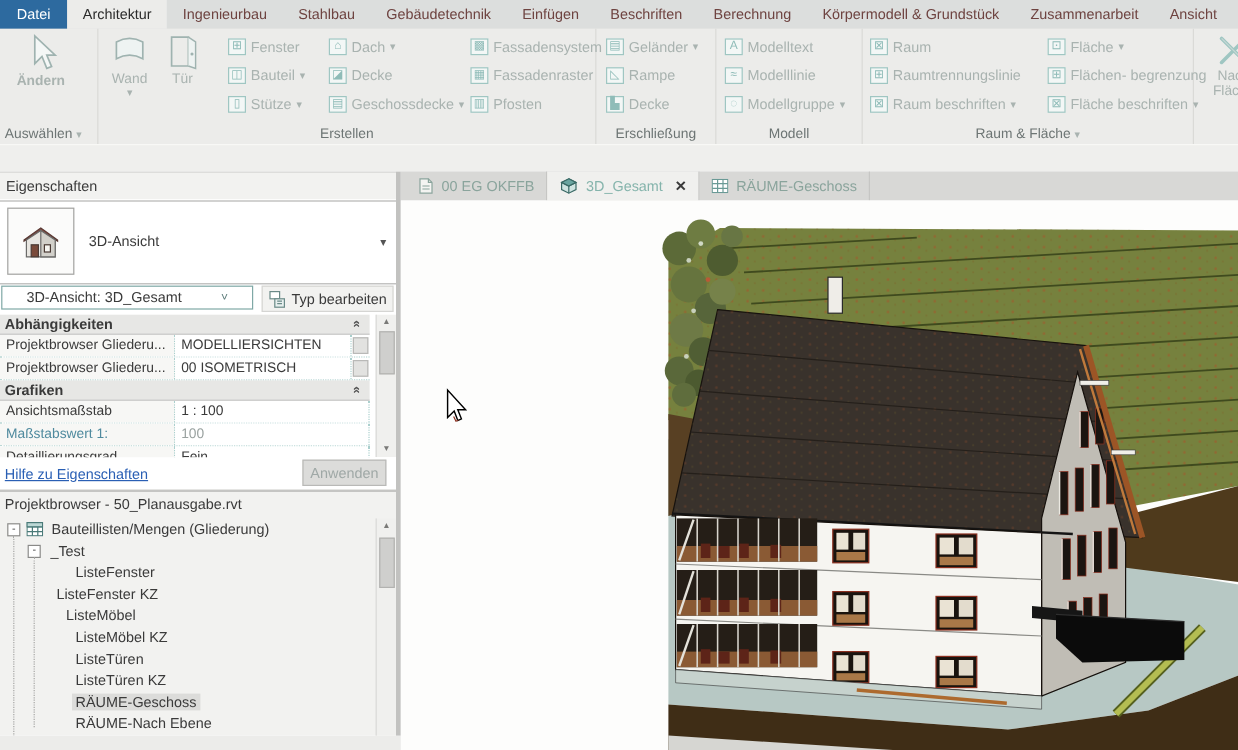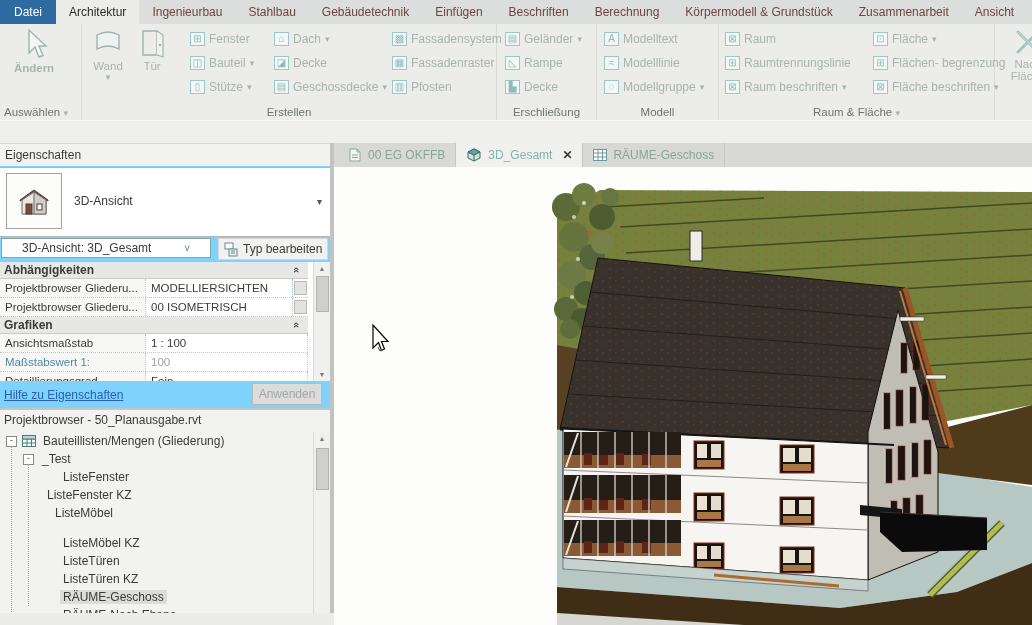--- a/index.html
+++ b/index.html
@@ -24,21 +24,21 @@
   .big .blabel{font-size:11.5px;margin-top:1px;}
   .col{display:flex;flex-direction:column;gap:4px;margin-top:5px;}
   .sb{display:flex;align-items:center;gap:4px;height:20px;color:#a9b3b0;white-space:nowrap;}
   .ic{width:15px;height:14px;box-sizing:border-box;border:1px solid #9fc6c2;background:#f3f7f6;
       color:#8fbcb8;font-size:10px;line-height:12px;text-align:center;flex:0 0 15px;}
   .dd{color:#a9b3b0;font-size:9px;}
   
   .optbar{position:absolute;top:120px;left:0;right:0;height:23px;background:#efefed;
           border-top:1px solid #f8f8f6;}
   
-  .leftpanel{position:absolute;top:143px;left:0;width:330px;bottom:12px;background:#7dd3fc;
+  .leftpanel{position:absolute;top:143px;left:0;width:330px;bottom:12px;background:#ffffff;
              border-right:4px solid #c2c2c0;box-sizing:content-box;}
   .sechead{height:22px;display:flex;align-items:center;padding-left:5px;background:#f2f2f0;
            border-top:1px solid #d8d8d6;color:#3a3a3a;}
   .typesel{position:absolute;top:24px;left:0;width:330px;height:68px;background:#fff;
            border-top:1px solid #b5b5b3;border-bottom:1px solid #b5b5b3;}
   .typeicon{position:absolute;top:5px;left:6px;width:54px;height:54px;border:1px solid #a3a3a1;
             background:#fbfbfa;display:flex;align-items:center;justify-content:center;}
   .typelabel{position:absolute;left:74px;top:26px;color:#3a3a3a;}
   .typearrow{position:absolute;right:8px;top:28px;color:#555;font-size:10px;}
   .comborow{position:absolute;top:95px;left:0;width:330px;height:22px;display:flex;}
@@ -400,21 +400,21 @@
       </div>
       <div class="trow" style="padding-left:60px;">
           <span class="tlabel">ListeFenster</span>
         </div>
       <div class="trow" style="padding-left:44px;">
           <span class="tlabel">ListeFenster KZ</span>
         </div>
       <div class="trow" style="padding-left:52px;">
           <span class="tlabel">ListeMöbel</span>
         </div>
-      <div class="trow" style="padding-left:60px;margin-top:12px;">
+      <div class="trow" style="padding-left:60px;">
           <span class="tlabel">ListeMöbel KZ</span>
         </div>
       <div class="trow" style="padding-left:60px;">
           <span class="tlabel">ListeTüren</span>
         </div>
       <div class="trow" style="padding-left:60px;">
           <span class="tlabel">ListeTüren KZ</span>
         </div>
       <div class="trow sel" style="padding-left:60px;">
           <span class="tlabel">RÄUME-Geschoss</span>

